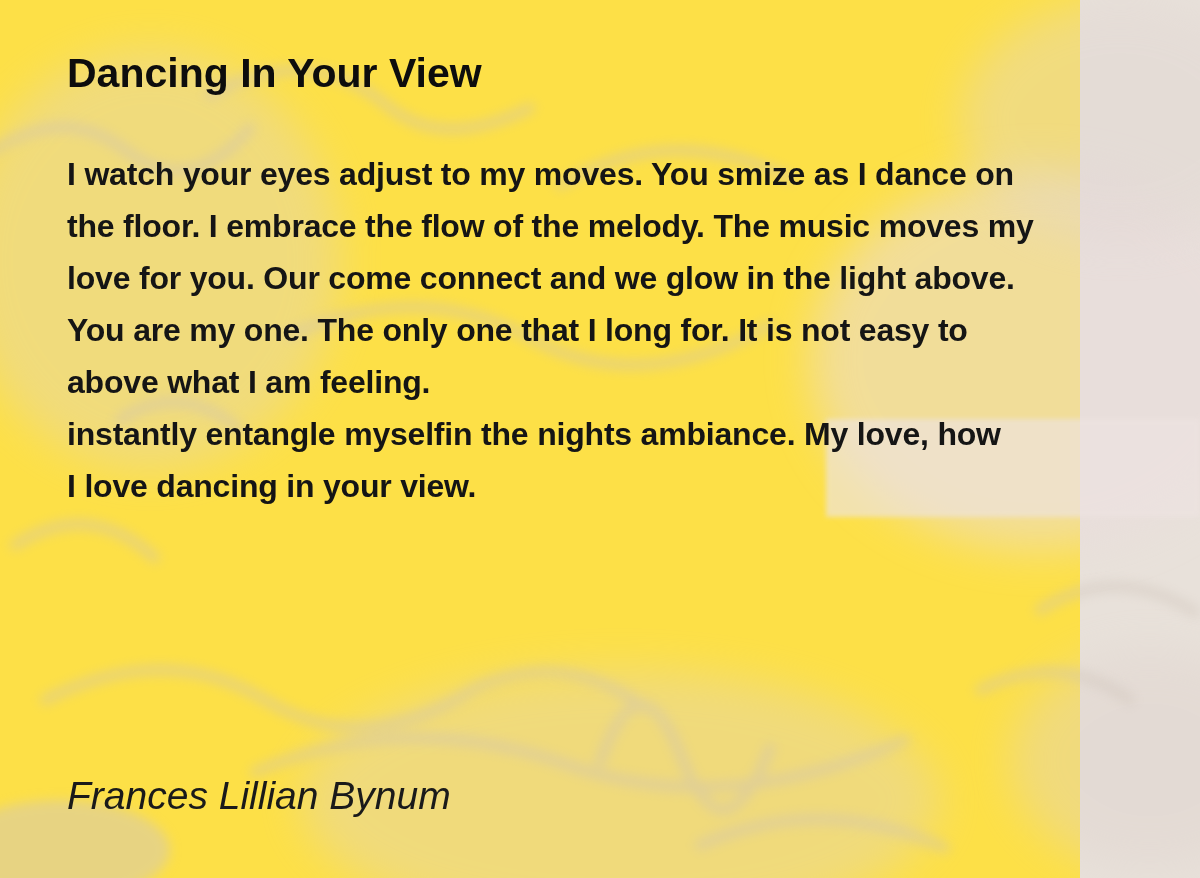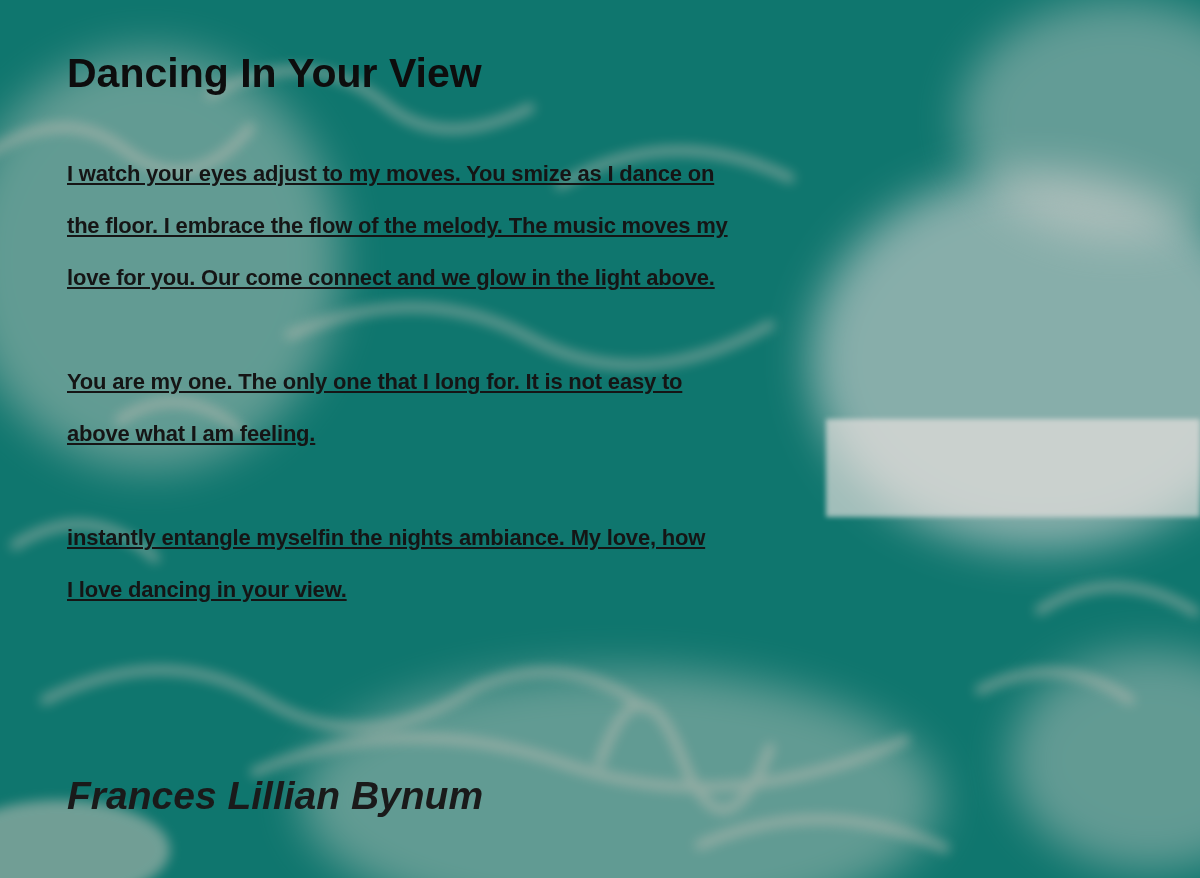--- a/index.html
+++ b/index.html
@@ -4,51 +4,50 @@
 <style>
   html, body { margin: 0; padding: 0; }
   body {
     width: 1200px; height: 878px;
     overflow: hidden;
     background: #e8e1da;
     font-family: "Liberation Sans", sans-serif;
   }
   .page {
     position: relative;
-    width: 1200px; height: 878px;
-    background: #0f766e;
+    width: 1080px; height: 878px;
+    background: #fde047;
   }
   .texture {
     position: absolute; left: 0; top: 0;
     width: 1200px; height: 878px;
     pointer-events: none;
   }
   .title {
     position: absolute; left: 67px; top: 48px;
     margin: 0;
     font-size: 41px; font-weight: 700;
     line-height: 50px;
     color: #0d0d0d;
     white-space: nowrap;
   }
   .poem-body {
     position: absolute; left: 67px; top: 148px;
     color: #151515;
   }
-  .stanza + .stanza { margin-top: 52px; }
+  .stanza + .stanza { }
   .line {
-    font-size: 22px; font-weight: 700;
+    font-size: 32px; font-weight: 700;
     line-height: 52px;
     letter-spacing: -0.2px;
     white-space: nowrap;
-    text-decoration: underline;
   }
   .author {
     position: absolute; left: 67px; top: 770px;
-    font-size: 39px; font-style: italic; font-weight: 700;
+    font-size: 39px; font-style: italic; font-weight: 400;
     line-height: 52px;
     color: #1a1a1a;
     white-space: nowrap;
     text-align: center;
   }
 </style>
 </head>
 <body>
 
 <div class="page">

